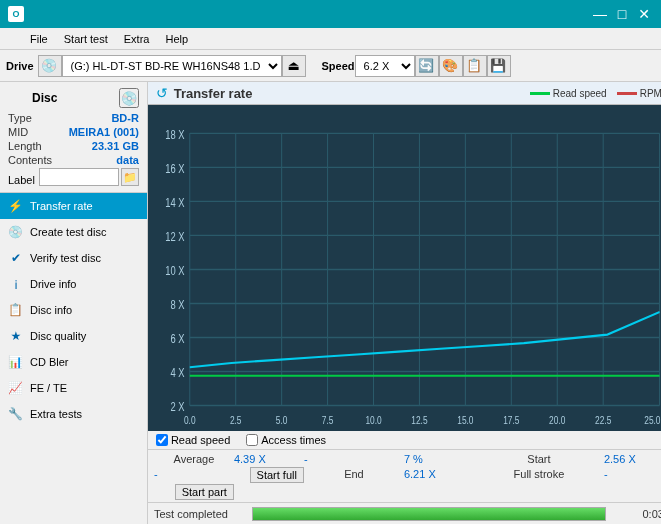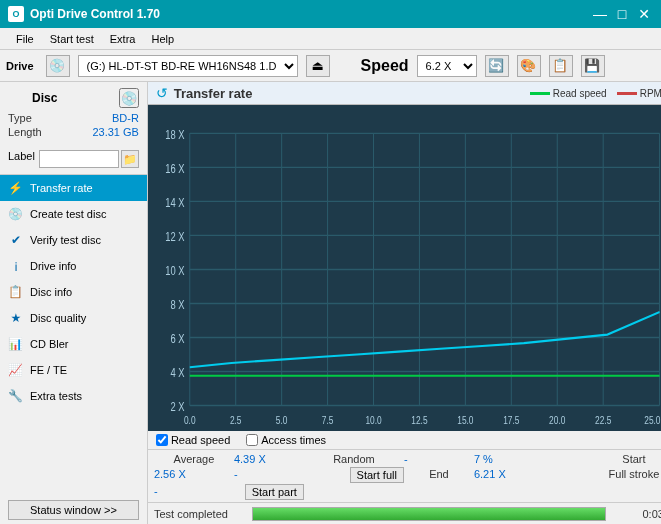--- a/index.html
+++ b/index.html
@@ -54,38 +54,38 @@
       display: flex; align-items: center; justify-content: center;
       line-height: 1;
     }
 
     
     .menubar {
       background: #f0f0f0;
       height: 22px;
       display: flex;
       align-items: center;
-      padding: 0 8px;
+      padding: 0 22px;
       border-bottom: 1px solid #ccc;
     }
     .menubar-item {
       padding: 2px 8px;
       cursor: pointer;
       font-size: 11px;
     }
 
     
     .toolbar {
       background: #f0f0f0;
       height: 32px;
       display: flex;
       align-items: center;
       padding: 0 6px;
       border-bottom: 1px solid #ccc;
-      gap: 8px;
+      gap: 0;
     }
     .toolbar-label {
       font-size: 11px;
       font-weight: bold;
       margin-right: 4px;
     }
     .drive-select {
       height: 22px;
       font-size: 11px;
       background: white;
@@ -96,23 +96,23 @@
     .toolbar-icon-btn {
       width: 24px;
       height: 22px;
       background: #e8e8e8;
       border: 1px solid #aaa;
       cursor: pointer;
       display: flex; align-items: center; justify-content: center;
       font-size: 13px;
     }
     .speed-label {
-      font-size: 16px;
+      font-size: 11px;
       font-weight: bold;
-      margin-left: 23px;
+      margin-left: 16px;
     }
     .speed-select {
       height: 22px;
       font-size: 11px;
       background: white;
       border: 1px solid #aaa;
       padding: 0 4px;
       width: 60px;
     }
 
@@ -152,26 +152,26 @@
       height: 20px;
       cursor: pointer;
     }
     .disc-row {
       display: flex;
       justify-content: space-between;
       margin-bottom: 2px;
       font-size: 11px;
     }
     .disc-row-label { color: #333; }
-    .disc-row-value { color: #0066cc; font-weight: 400; }
+    .disc-row-value { color: #0066cc; font-weight: 700; }
     .disc-row-value.data { color: #0066cc; }
     .label-input-row {
       display: flex;
-      align-items: flex-start;
-      margin-top: 12px;
+      align-items: flex-end;
+      margin-top: 2px;
       gap: 2px;
     }
     .label-input-row span { font-size: 11px; margin-right: 2px; }
     .label-input {
       width: 80px;
       height: 18px;
       font-size: 10px;
       border: 1px solid #aaa;
       padding: 0 2px;
       background: white;
@@ -371,21 +371,20 @@
     }
   </style>
 </head>
 <body>
 
 <div class="titlebar">
   <div class="titlebar-left">
     <div class="titlebar-icon">
         <span>O</span>
       </div>
-    <span>Opti Drive Control 1.70</span>
   </div>
   <div class="titlebar-controls">
     <button class="titlebar-btn">—</button>
     <button class="titlebar-btn">□</button>
     <button class="titlebar-btn">✕</button>
   </div>
 </div>
 
 <div class="menubar">
   <span class="menubar-item">File</span>
@@ -418,22 +417,30 @@
     <div class="disc-panel">
       <div class="disc-panel-header">
         <span class="disc-label">Disc</span>
         <button class="disc-icon">💿</button>
       </div>
       <div class="disc-row">
         <span class="disc-row-label">Type</span>
         <span class="disc-row-value">BD-R</span>
       </div>
       <div class="disc-row">
+        <span class="disc-row-label">MID</span>
+        <span class="disc-row-value">MEIRA1 (001)</span>
+      </div>
+      <div class="disc-row">
         <span class="disc-row-label">Length</span>
         <span class="disc-row-value">23.31 GB</span>
+      </div>
+      <div class="disc-row">
+        <span class="disc-row-label">Contents</span>
+        <span class="disc-row-value data">data</span>
       </div>
       <div class="label-input-row">
         <span>Label</span>
         <input class="label-input" type="text" style="">
         <button class="label-folder-btn">📁</button>
       </div>
     </div>
 
     <div class="nav-menu">
       <div class="nav-item active">
@@ -467,21 +474,20 @@
       <div class="nav-item">
         <span class="nav-icon">📈</span>
         <span>FE / TE</span>
       </div>
       <div class="nav-item">
         <span class="nav-icon">🔧</span>
         <span>Extra tests</span>
       </div>
     </div>
 
-    <button class="status-window-btn">Status window &gt;&gt;</button>
   </div>
 
   <div class="content">
 
     <div class="chart-header">
       <span class="chart-icon">↺</span>
       <span class="chart-title">Transfer rate</span>
       <div class="legend">
         <div class="legend-item">
           <span class="legend-color" style="background:#00cc44;"></span>
@@ -556,21 +562,20 @@
       </label>
       <label class="cb-item">
         <input type="checkbox" style="">
         <span>Access times</span>
       </label>
     </div>
 
     <div class="stats-table">
       <span class="stat-label">Average</span>
       <span class="stat-value">4.39 X</span>
-      <span class="stat-label">Random</span>
       <span class="stat-value">-</span>
       <span class="stat-value">7 %</span>
 
       <span class="stat-label">Start</span>
       <span class="stat-value">2.56 X</span>
       <span class="stat-value">-</span>
       <button class="stat-btn">Start full</button>
 
       <span class="stat-label">End</span>
       <span class="stat-value">6.21 X</span>

